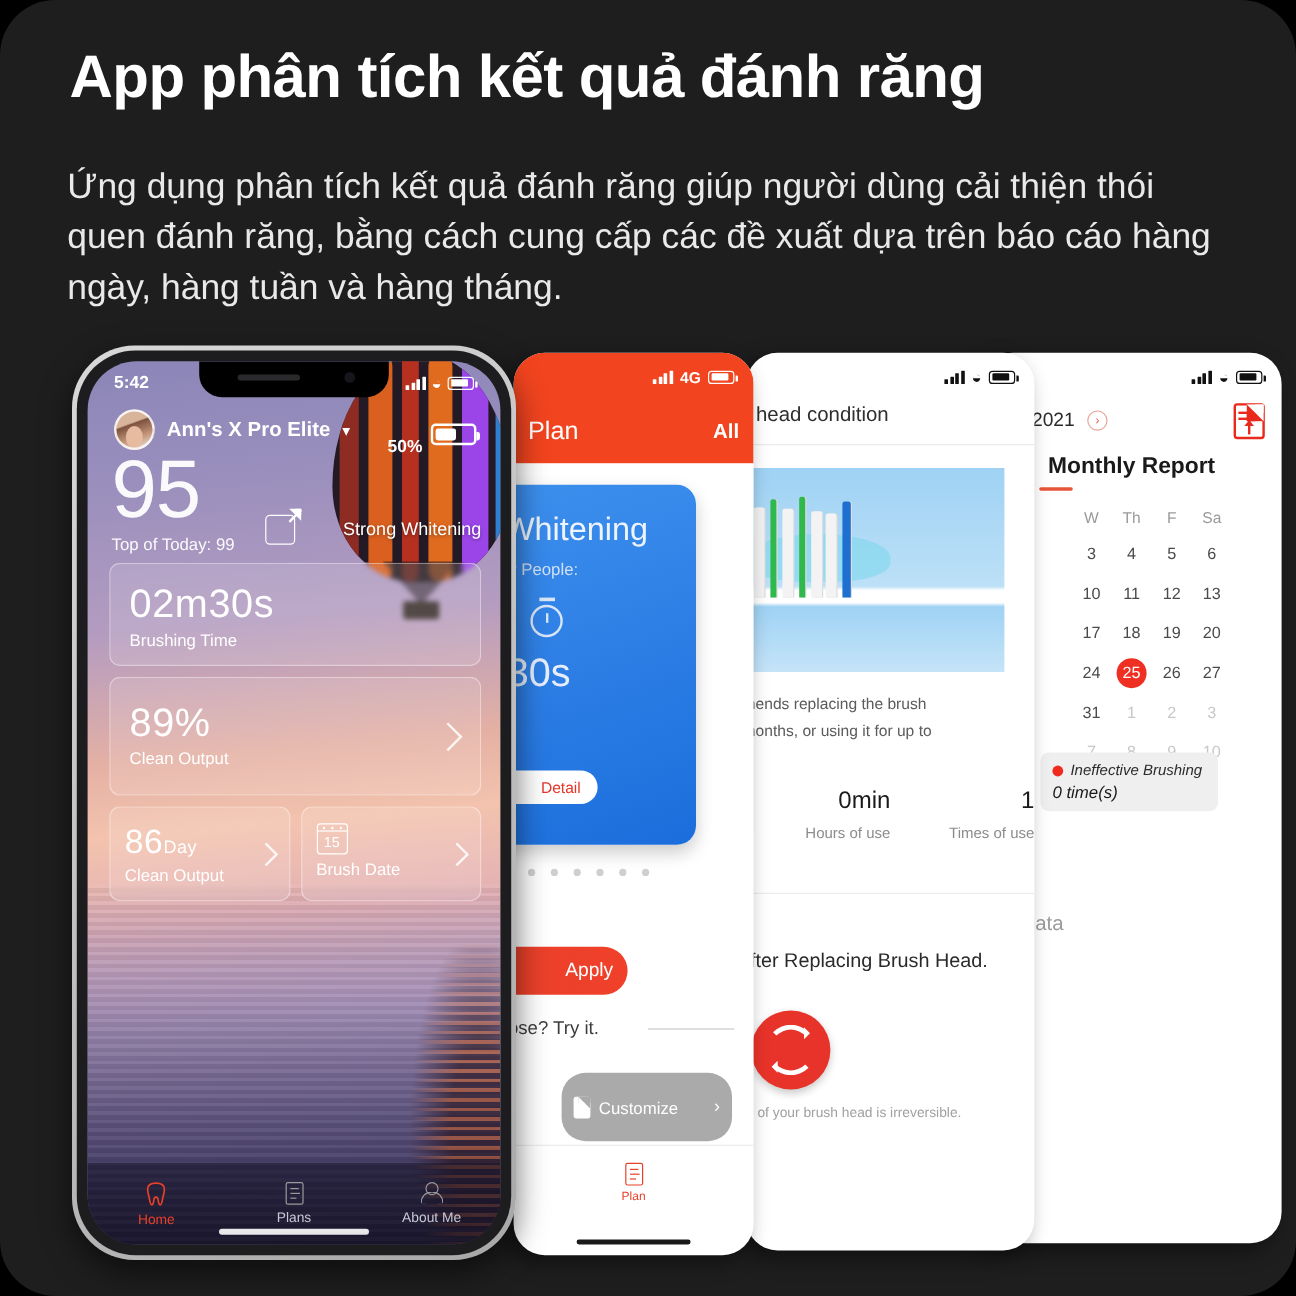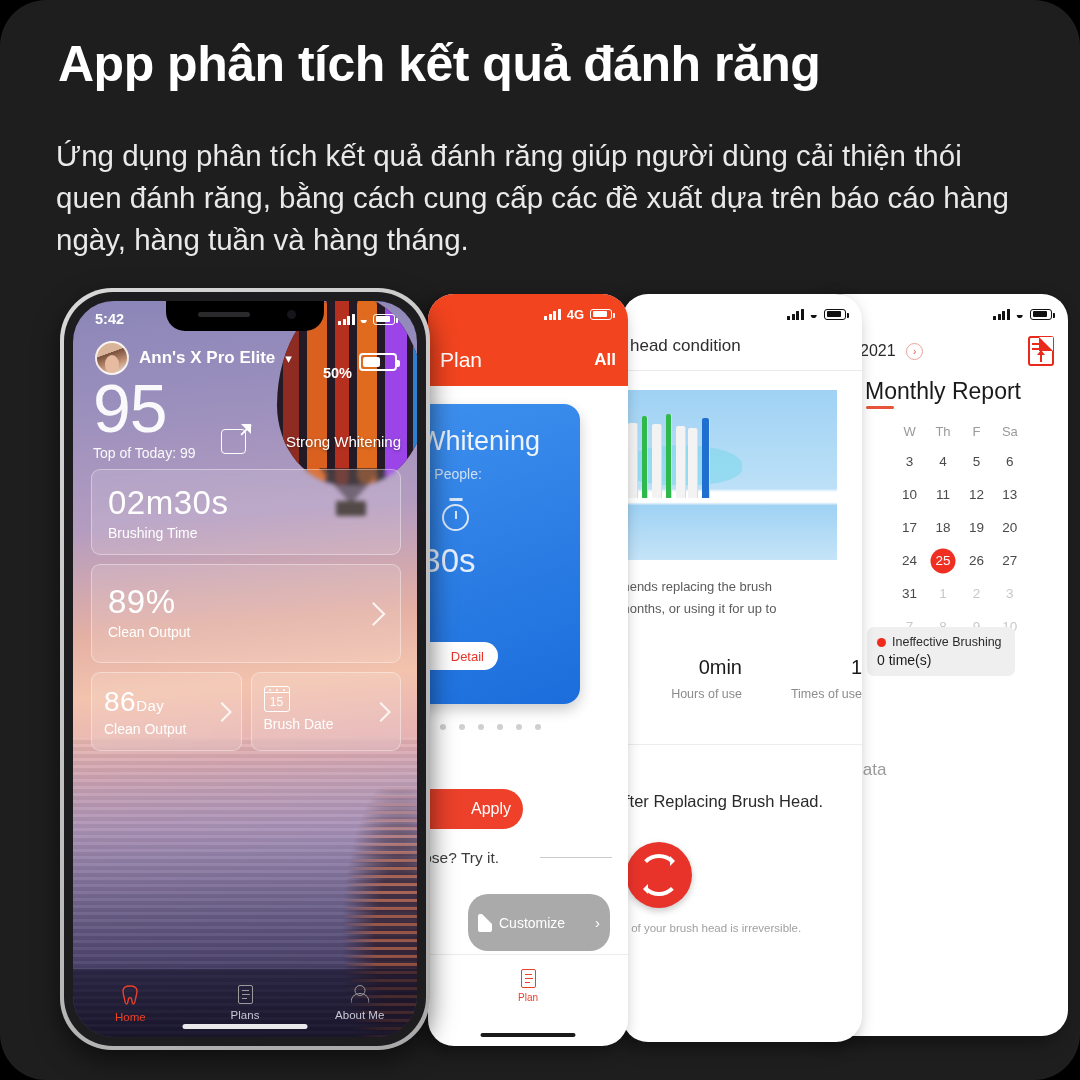--- a/index.html
+++ b/index.html
@@ -56,36 +56,36 @@
   .export-ic .page { position:absolute; inset:0; border:2px solid #e8291c; border-radius:3px; }
   .export-ic .page::before{content:"";position:absolute;right:-1px;top:-1px;border-width:7px;border-style:solid;border-color:#fff #fff #e8291c #e8291c;}
   .export-ic .ln { position:absolute; left:4px; height:2px; background:#e8291c; }
   .export-ic .ln1{top:7px;width:9px;} .export-ic .ln2{top:12px;width:13px;}
   .export-ic .arr { position:absolute; left:50%; bottom:4px; transform:translateX(-50%);
      width:2px; height:11px; background:#e8291c; }
   .export-ic .arr::before{content:"";position:absolute;left:-3px;top:-1px;width:0;height:0;
      border-left:4px solid transparent;border-right:4px solid transparent;border-bottom:5px solid #e8291c;}
 
   #screen4 .report-title { position:absolute; top:84px; left:0; right:0; text-align:center;
-     font-size:23px; color:#1a1a1a; font-weight:400; }
+     font-size:19px; color:#1a1a1a; font-weight:700; }
   #screen4 .tab-underline { position:absolute; top:112px; left:48px; width:28px; height:3px;
      background:#e8543a; border-radius:2px; }
 
   .cal { position:absolute; top:124px; left:0; right:0; padding:0 8px; }
   .cal .hrow, .cal .drow { display:grid; grid-template-columns:repeat(7,1fr); }
   .cal .hrow span { text-align:center; font-size:13px; color:#9a9a9a; padding:6px 0; }
   .cal .drow span { text-align:center; font-size:13.5px; color:#4a4a4a; padding:9px 0; position:relative; }
   .cal .drow span.muted { color:#c8c8c8; }
   .cal .drow span.sel { color:#fff; }
   .cal .drow span.sel::before { content:""; position:absolute; left:50%; top:50%;
      transform:translate(-50%,-50%); width:25px; height:25px; border-radius:50%; background:#ee2f22; z-index:-1; }
   .cal .drow span.sel { z-index:1; }
 
   .legend-chip { position:absolute; top:333px; left:49px; width:148px;
-     background:#efefef; border-radius:7px; padding:8px 10px; }
+     background:#efefef; border-radius:7px; padding:8px 10px;font-style:italic; }
   .legend-chip .r1 { display:flex; align-items:center; gap:6px; font-size:12.5px; color:#2b2b2b; white-space:nowrap;}
   .legend-chip .dot { width:9px; height:9px; border-radius:50%; background:#f02b1d; flex:none; }
   .legend-chip .r2 { font-size:14px; color:#1a1a1a; margin-top:3px; }
   .chip-ghost { position:absolute; top:333px; left:-12px; width:52px; height:52px;
      background:#efefef; border-radius:7px; }
 
   .no-data { position:absolute; top:466px; left:6px; font-size:17px; color:#9b9b9b; white-space:nowrap;}
   .divline { position:absolute; top:555px; left:0; width:26px; height:1px; background:#ddd; }
 
   

